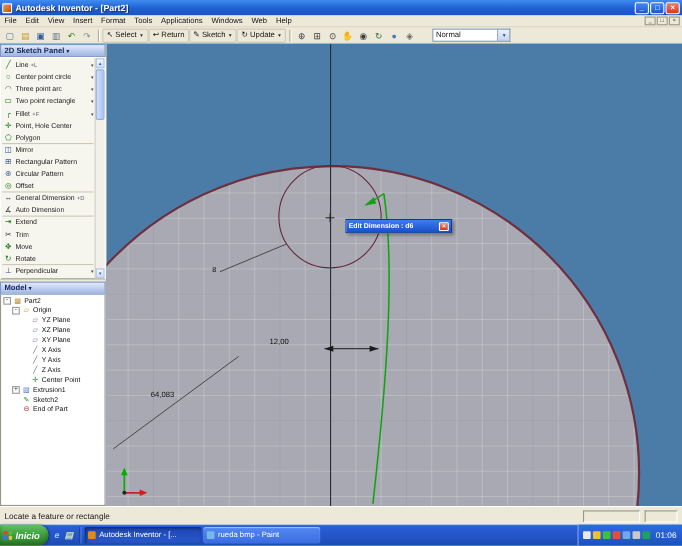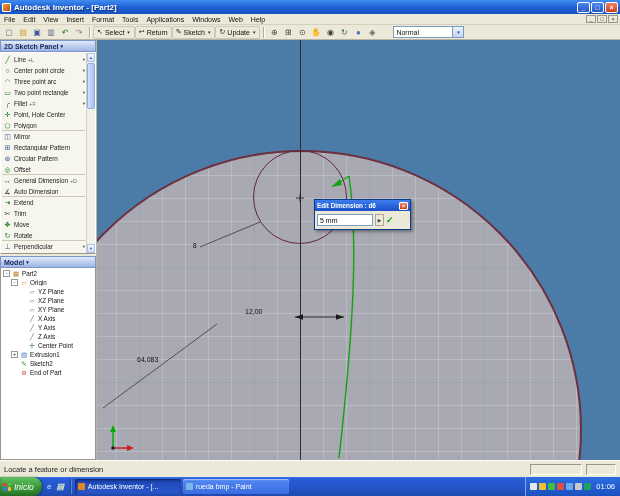--- a/index.html
+++ b/index.html
@@ -121,21 +121,21 @@
     border-top:1px solid #fff;display:flex;align-items:center;padding:0 4px;gap:4px;}
   .status-text{font-size:7.5px;color:#222;flex:1;}
   .status-cell{height:11px;border:1px solid;border-color:#9a968a #fff #fff #9a968a;}
   .status-cell.c1{width:52px;}.status-cell.c2{width:30px;}
 
   
   .taskbar{position:absolute;left:0;top:477px;width:620px;height:19px;
     background:linear-gradient(180deg,#3a74ea 0%,#2a5cd8 10%,#2454c6 60%,#1d49b0 100%);
     display:flex;align-items:center;}
   .start{height:19px;background:linear-gradient(180deg,#62c262,#3a9a3a 55%,#2e8a2e);
-    border-radius:0 9px 9px 0;color:#fff;font-weight:normal;font-style:italic;font-size:8.5px;
+    border-radius:0 9px 9px 0;color:#fff;font-weight:bold;font-style:italic;font-size:8.5px;
     display:flex;align-items:center;gap:3px;padding:0 8px 0 3px;
     box-shadow:inset 0 -3px 4px rgba(0,0,0,.25),1px 0 2px rgba(0,0,0,.4);}
   .winflag{width:8px;height:8px;display:grid;grid-template-columns:1fr 1fr;
     grid-template-rows:1fr 1fr;gap:1px;}
   .winflag span{border-radius:1px;}
   .wf1{background:#e84030;}.wf2{background:#50c040;}.wf3{background:#4070e8;}.wf4{background:#f0c030;}
   .qlaunch{display:flex;align-items:center;gap:2px;padding:0 3px;}
   .ql-ico{width:9px;height:9px;font-size:8px;font-weight:bold;font-style:italic;
     line-height:9px;text-align:center;color:#fff;}
   .tb-divider{width:1px;height:15px;background:#1a3c9a;box-shadow:1px 0 0 #5a8af0;margin:0 2px;}
@@ -510,30 +510,25 @@
       <line x1="8" y1="26" x2="24" y2="26" stroke="#cc2020" stroke-width="1.5"></line>
       <polygon points="29,26 22,23 22,29" fill="#cc2020"></polygon>
       <circle cx="8" cy="26" r="1.8" fill="#222"></circle>
     </svg>
 
     <div class="edit-dim">
       <div class="edd-title">
         <span class="t">Edit Dimension : d6</span>
         <span class="edd-close">×</span>
       </div>
-      <div class="edd-body">
-        <input class="edd-input" value="5 mm" style="">
-        <span class="edd-fly">▶</span>
-        <span class="edd-ok">✓</span>
-      </div>
     </div>
   </div>
 
   <div class="statusbar">
-    <span class="status-text">Locate a feature or dimension</span>
+    <span class="status-text">Locate a feature or rectangle</span>
     <span class="status-cell c1"></span>
     <span class="status-cell c2"></span>
   </div>
 
   <div class="taskbar">
     <span class="start">
       <span class="winflag">
         <span class="wf1"></span>
           <span class="wf2"></span>
           <span class="wf3"></span>

